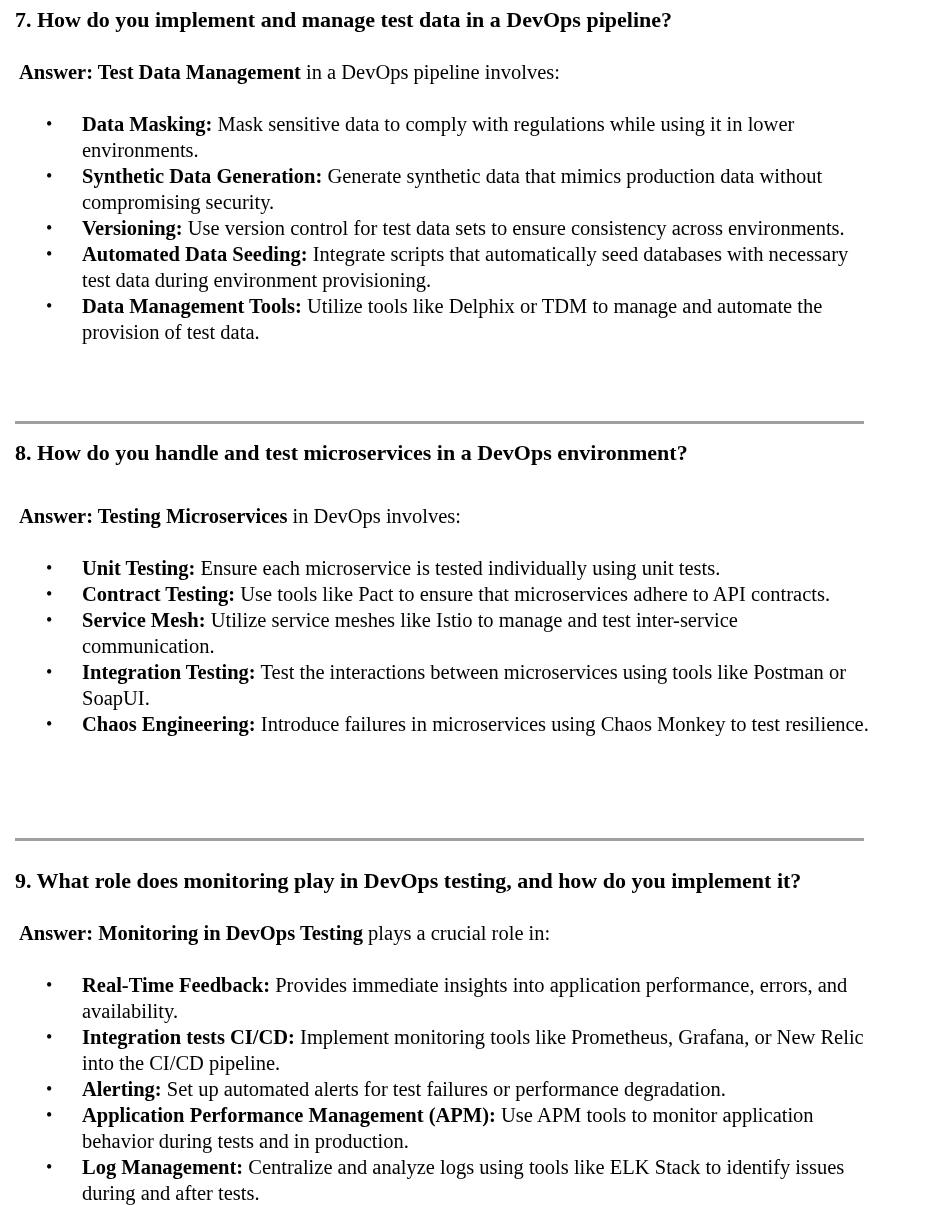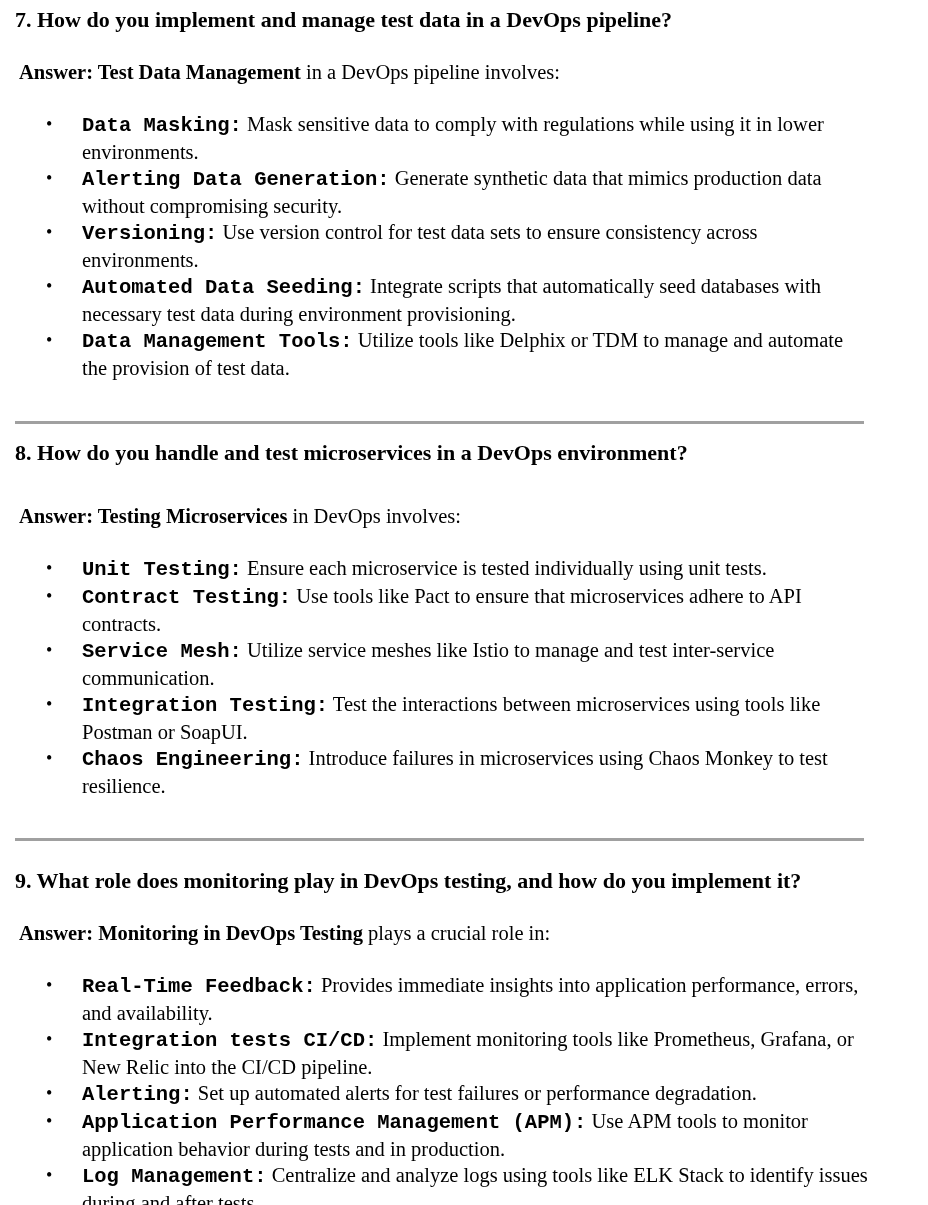--- a/index.html
+++ b/index.html
@@ -53,40 +53,40 @@
       font-size: 20.5px;
       line-height: 26px;
       width: 790px;
     }
     ul.points li .bullet {
       position: absolute;
       left: 31px;
       top: 0;
       font-size: 18px;
     }
-    ul.points li .term { font-weight: bold; font-family: Liberation Mono, monospace; }
+    ul.points li .term { font-weight: bold; }
     .divider {
       position: absolute;
       left: 0;
       width: 849px;
       height: 3px;
       background: #a0a0a0;
       border: none;
     }
   </style>
 </head>
 <body>
 
 <div class="page">
 
   <h2 class="q-title" style="top:7px;">7. How do you implement and manage test data in a DevOps pipeline?</h2>
   <p class="answer" style="top:59px;"><b>Answer: </b><b>Test Data Management</b><span> in a DevOps pipeline involves:</span></p>
   <ul class="points" style="top:111px;">
     <li><span class="bullet">•</span><span class="term">Data Masking:</span><span> Mask sensitive data to comply with regulations while using it in lower environments.</span></li>
-    <li><span class="bullet">•</span><span class="term">Alerting Data Generation:</span><span> Generate synthetic data that mimics production data without compromising security.</span></li>
+    <li><span class="bullet">•</span><span class="term">Synthetic Data Generation:</span><span> Generate synthetic data that mimics production data without compromising security.</span></li>
     <li><span class="bullet">•</span><span class="term">Versioning:</span><span> Use version control for test data sets to ensure consistency across environments.</span></li>
     <li><span class="bullet">•</span><span class="term">Automated Data Seeding:</span><span> Integrate scripts that automatically seed databases with necessary test data during environment provisioning.</span></li>
     <li><span class="bullet">•</span><span class="term">Data Management Tools:</span><span> Utilize tools like Delphix or TDM to manage and automate the provision of test data.</span></li>
   </ul>
 
   <hr class="divider" style="top:413px;">
 
   <h2 class="q-title" style="top:440px;">8. How do you handle and test microservices in a DevOps environment?</h2>
   <p class="answer" style="top:503px;"><b>Answer: </b><b>Testing Microservices</b><span> in DevOps involves:</span></p>
   <ul class="points" style="top:555px;">

